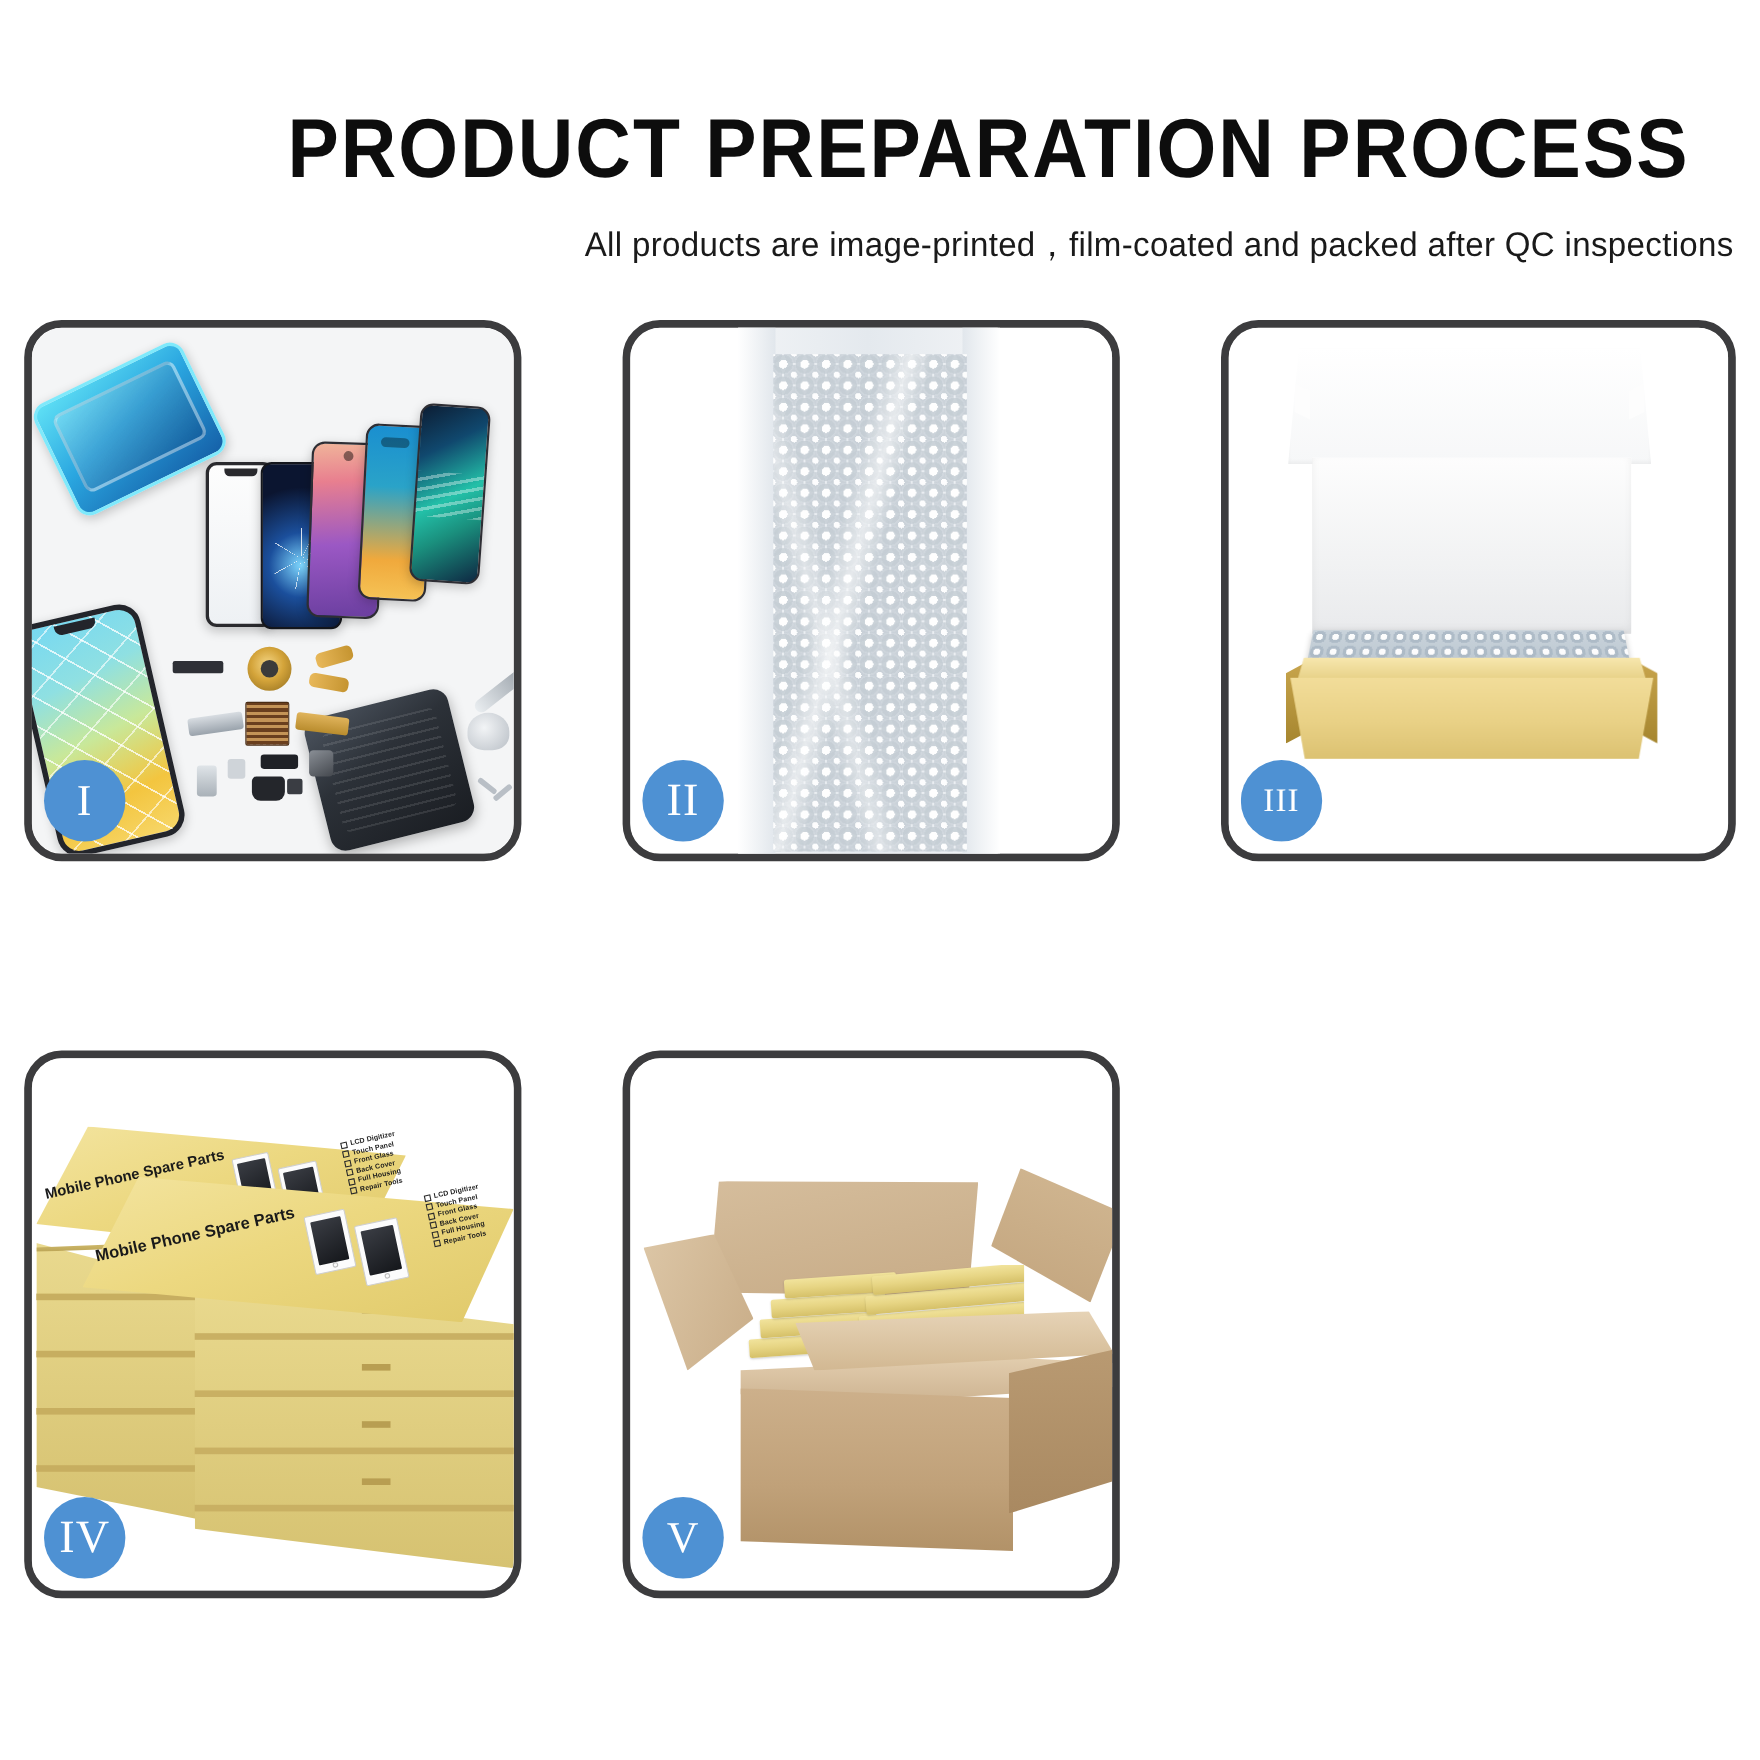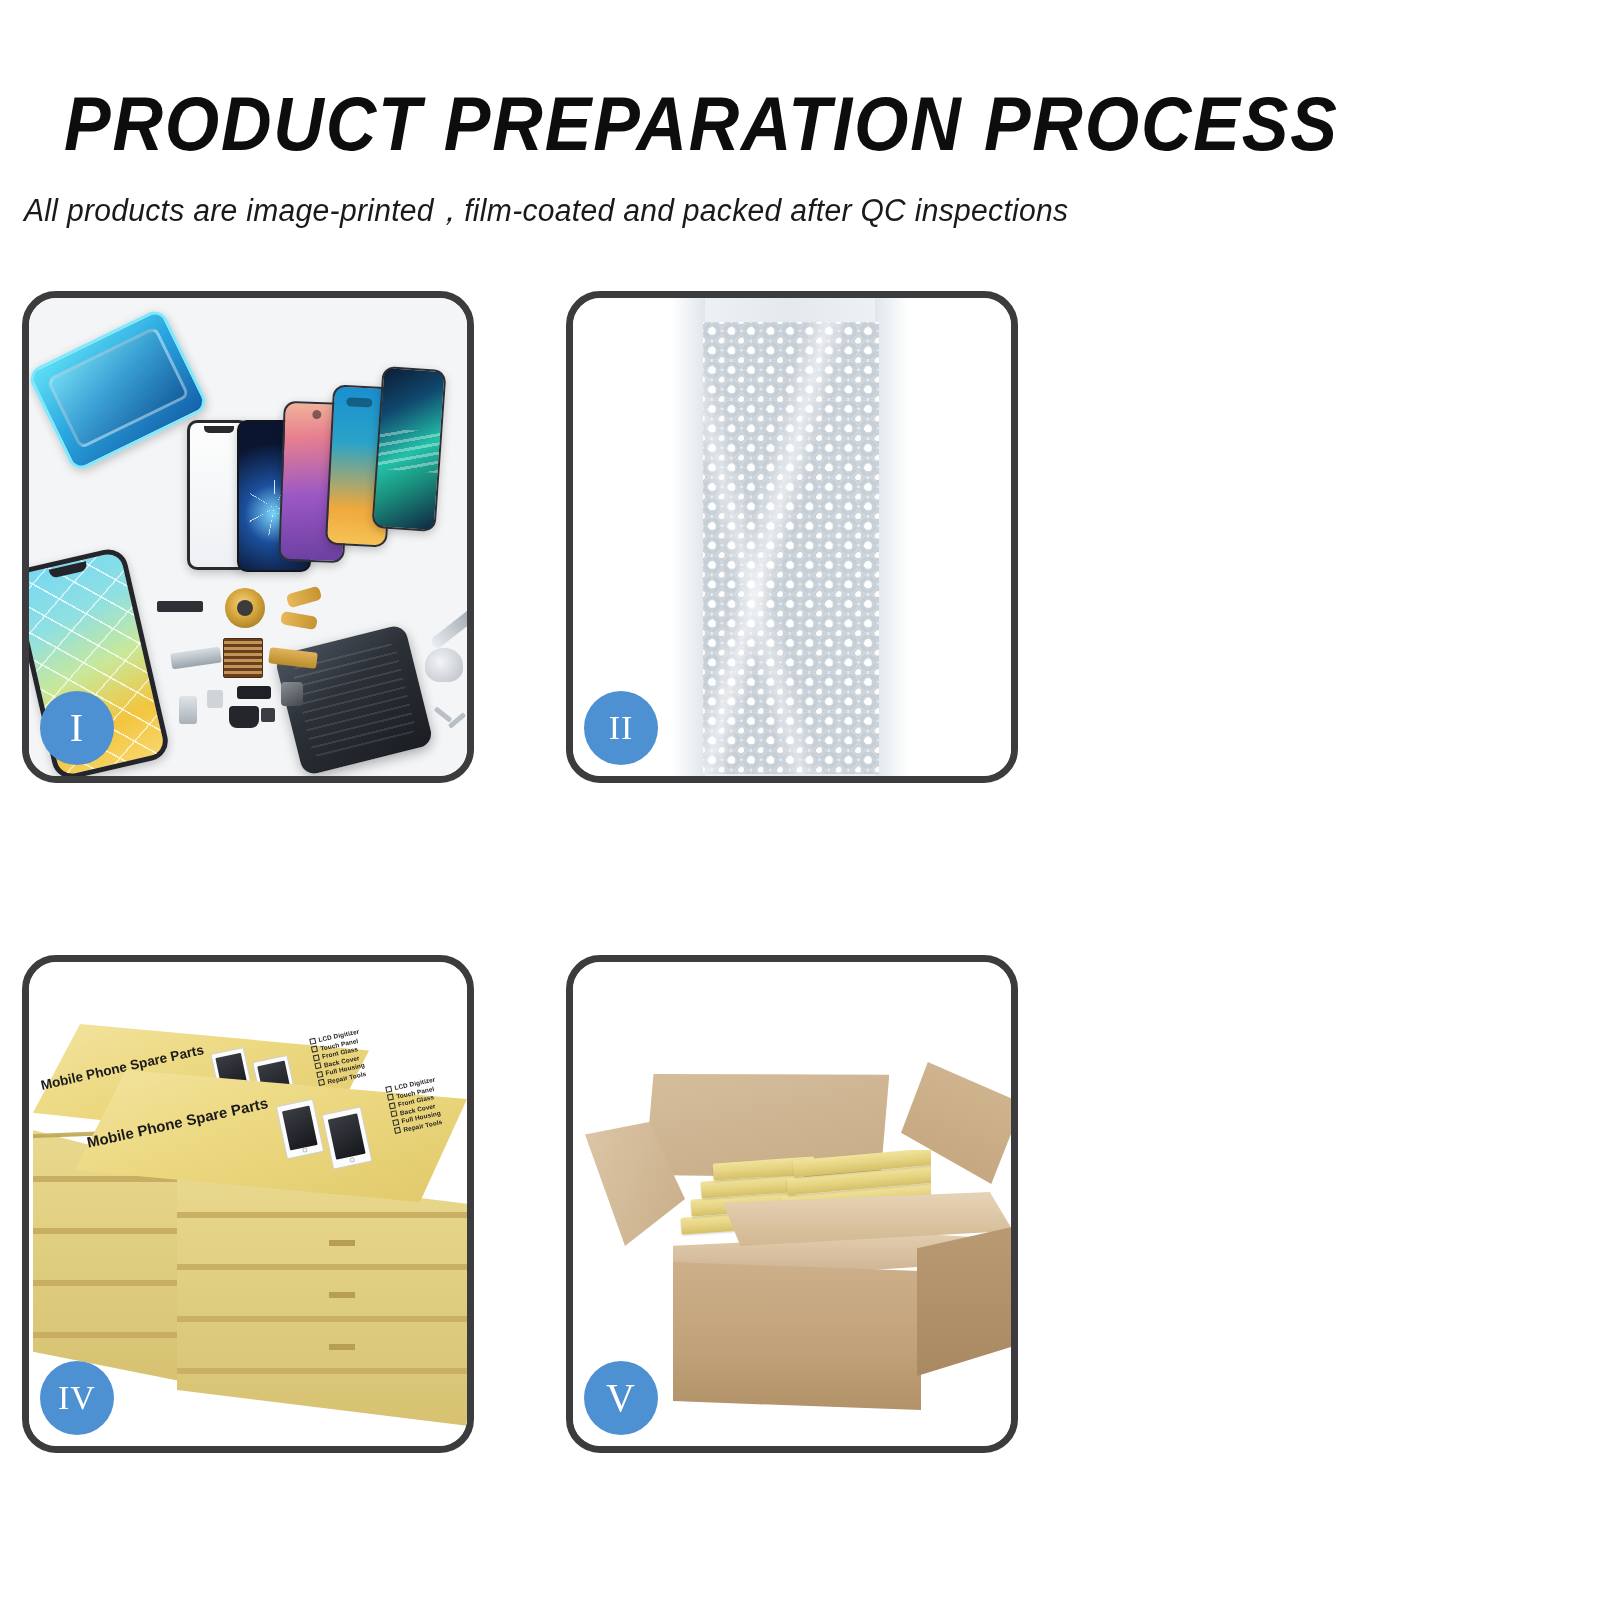--- a/index.html
+++ b/index.html
@@ -6,21 +6,21 @@
   * { box-sizing: border-box; margin: 0; padding: 0; }
   html, body {
     width: 1600px; height: 1600px;
     background: #ffffff;
     font-family: "Liberation Sans", "DejaVu Sans", sans-serif;
     overflow: hidden;
   }
   #page { position: relative; width: 1600px; height: 1600px; background: #fff; }
 
   
-  .header { position: absolute; left: 0; top: 0; width: 1600px; text-align: left; font-style: italic; }
+  .header { position: absolute; left: 0; top: 12px; width: 1600px; text-align: right; }
   .title {
     font-family: "Liberation Sans Narrow", "Liberation Sans", sans-serif;
     font-size: 76px; font-weight: 700; letter-spacing: 2px;
     color: #0d0d0d; line-height: 1; margin-top: 86px;
     transform: scaleX(0.92); transform-origin: center;
     white-space: nowrap;
   }
   .subtitle {
     font-size: 31px; font-weight: 400; color: #1a1a1a;
     margin-top: 28px; letter-spacing: .3px; white-space: nowrap;
@@ -52,21 +52,21 @@
   .badge {
     position: absolute; width: 74px; height: 74px; border-radius: 50%;
     background: #4e91d3;
     display: flex; align-items: center; justify-content: center;
     color: #ffffff;
     font-family: "Liberation Serif", "DejaVu Serif", serif;
     font-size: 40px; line-height: 1; letter-spacing: 1px;
     z-index: 30;
     left: 11px; bottom: 11px;
   }
-  .badge.wide { font-size: 34px; }
+  .badge.wide { font-size: 42px; }
   .badge.xwide { font-size: 30px; }
 
   
   .scene1 { position: absolute; inset: 0; background: #f4f5f6; }
   .ph { position: absolute; border-radius: 12px; box-shadow: 0 3px 10px rgba(0,0,0,.22); }
   
   .blueframe {
     left: 14px; top: 36px; width: 150px; height: 112px;
     background: linear-gradient(160deg,#5fe0f5 0%,#2aa6e0 45%,#1560a8 100%);
     transform: rotate(-26deg); border-radius: 14px;
@@ -415,20 +415,34 @@
         <div class="scene2">
           <div class="wrapsheet"></div>
           <div class="wrapedge-l"></div>
           <div class="wrapedge-r"></div>
           <div class="bubbles"></div>
         </div>
       </div>
       <div class="badge wide">II</div>
     </div>
 
+    <div class="panel p3">
+      <div class="panel-inner">
+        <div class="scene3">
+          <div class="lid-back"></div>
+          <div class="inner-white"></div>
+          <div class="bubble-item"></div>
+          <div class="box-side-l"></div>
+          <div class="box-side-r"></div>
+          <div class="box-rim"></div>
+          <div class="box-front"></div>
+        </div>
+      </div>
+      <div class="badge xwide">III</div>
+    </div>
 
     <div class="panel p4">
       <div class="panel-inner">
         <div class="scene4">
 
           <div class="gfront" style="left:4px;  top:168px; width:152px; height:252px; clip-path:polygon(0 0,100% 16%,100% 100%,0 88%);"></div>
           <div class="gside" style="left:4px;  top:166px; width:152px; height:10px;  clip-path:polygon(0 60%,100% 0,100% 44%,0 100%);"></div>
           <div class="gfront" style="left:4px;  top:214px; width:152px; height:6px; background:#c7ae60;"></div>
           <div class="gfront" style="left:4px;  top:266px; width:152px; height:6px; background:#c7ae60;"></div>
           <div class="gfront" style="left:4px;  top:318px; width:152px; height:6px; background:#c7ae60;"></div>

